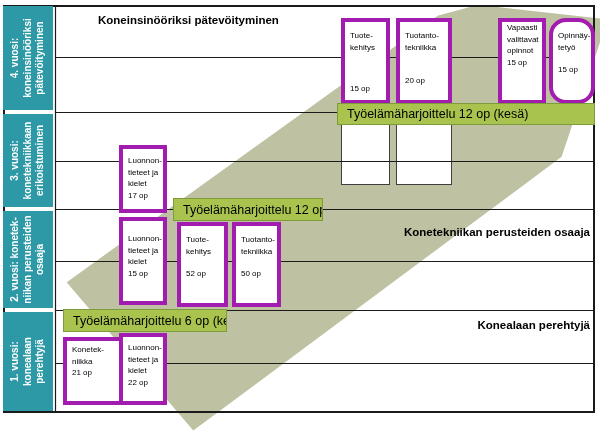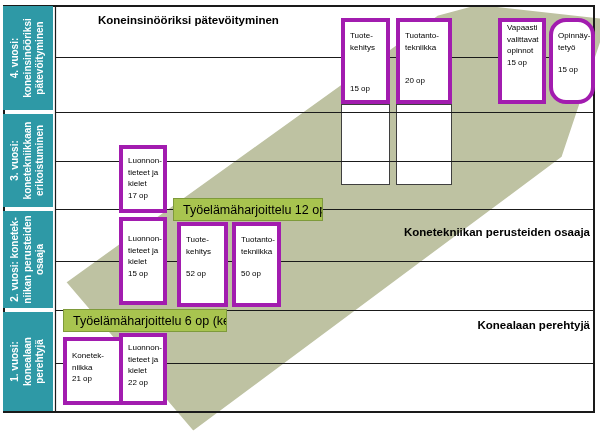--- a/index.html
+++ b/index.html
@@ -134,30 +134,33 @@
         <div class="bx-title">kehitys</div>
         <div class="bx-gap"></div>
         <div class="bx-credits">52 op</div>
       </div>
       <div class="course-box" style="left: 232px; top: 222px; width: 49px; height: 85px; padding-top: 8px;">
         <div class="bx-title">Tuotanto-</div>
         <div class="bx-title">tekniikka</div>
         <div class="bx-gap"></div>
         <div class="bx-credits">50 op</div>
       </div>
-      <div class="course-box" style="left: 63px; top: 337px; width: 62px; height: 68px; padding-top: 9px;">
+      <div class="course-box" style="left: 63px; top: 337px; width: 62px; height: 68px; padding-top: 3px;">
         <div class="bx-title">Konetek-</div>
         <div class="bx-title">niikka</div>
         <div class="bx-credits">21 op</div>
       </div>
       <div class="course-box" style="left: 119px; top: 333px; width: 48px; height: 72px; padding-top: 5px;">
         <div class="bx-title">Luonnon-</div>
         <div class="bx-title">tieteet ja</div>
         <div class="bx-title">kielet</div>
         <div class="bx-credits">22 op</div>
+      </div>
+      <div class="intern-bar" style="left: 337px; top: 103px; width: 258px; height: 22px; background: rgb(168, 196, 79); border-color: rgb(126, 154, 59);">
+        <span>Työelämäharjoittelu 12 op (kesä)</span>
       </div>
       <div class="intern-bar" style="left: 173px; top: 198px; width: 150px; height: 23px; background: rgb(168, 196, 79); border-color: rgb(126, 154, 59);">
         <span>Työelämäharjoittelu 12 op</span>
       </div>
       <div class="intern-bar" style="left: 63px; top: 309px; width: 164px; height: 23px; background: rgb(168, 196, 79); border-color: rgb(126, 154, 59);">
         <span>Työelämäharjoittelu 6 op (ke-</span>
       </div>
     </div>
 </div>
 

